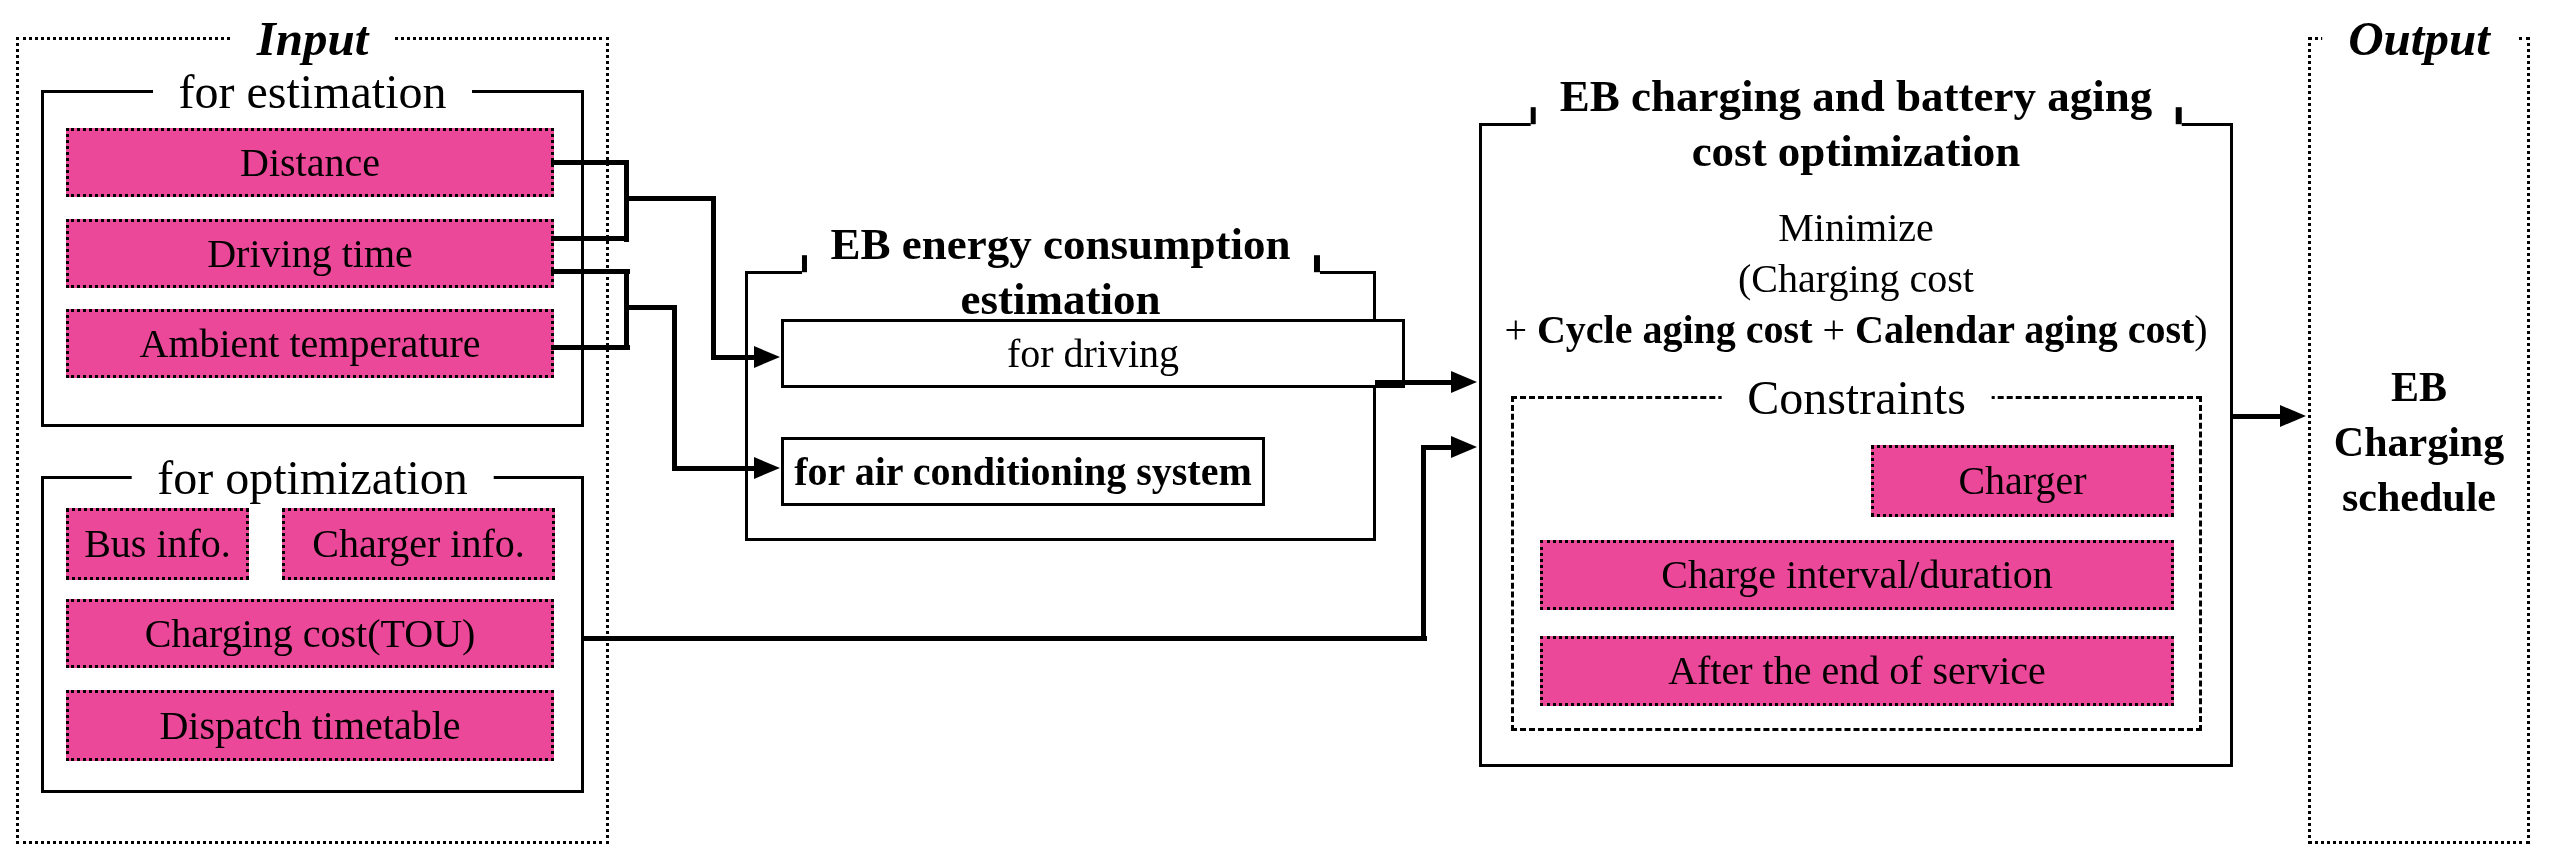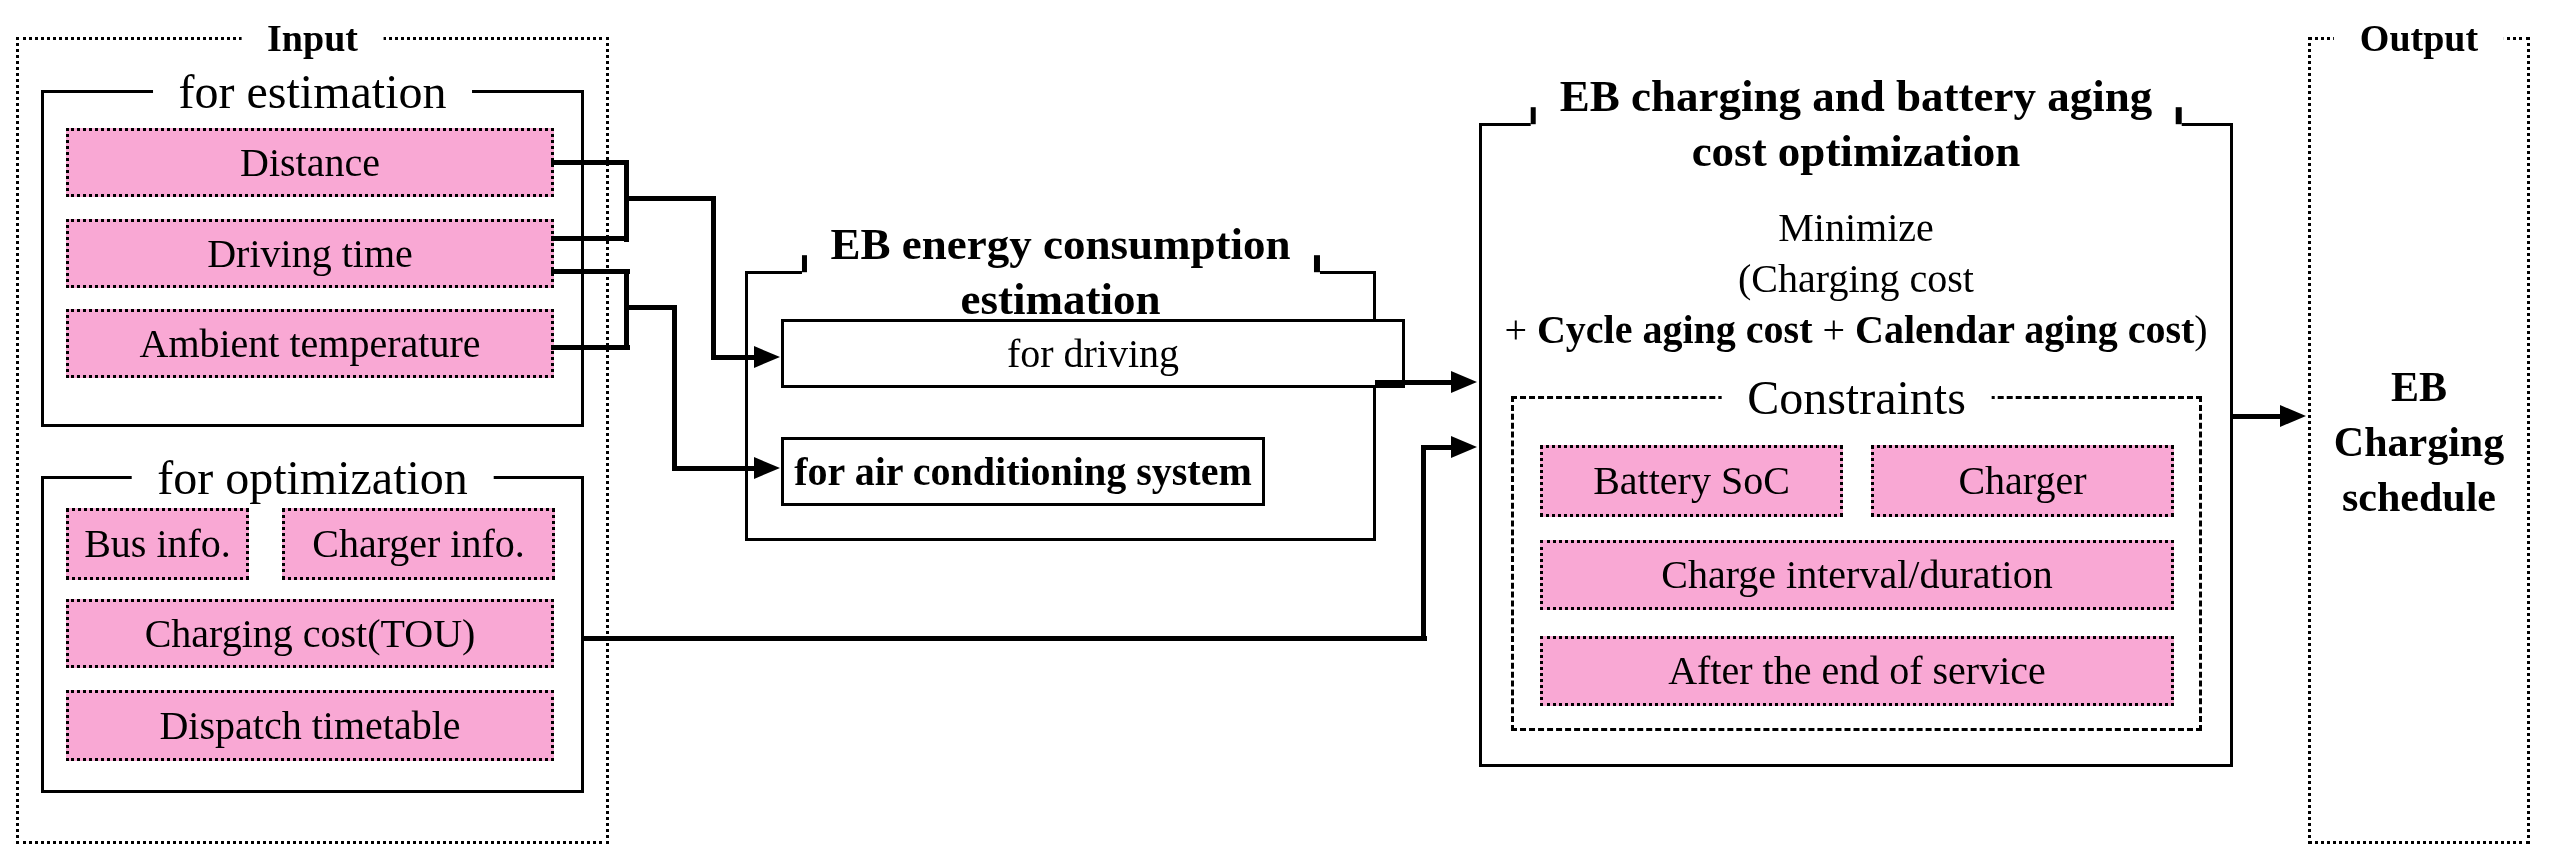--- a/index.html
+++ b/index.html
@@ -11,21 +11,21 @@
     background: #ffffff;
     color: #000000;
     font-family: "Liberation Serif", serif;
     overflow: hidden;
   }
 
   .abs { position: absolute; }
 
   
   .dotted-lg { border: 3.8px dotted #000; background: transparent; }
-  .dotted-sm { border: 3.1px dotted #000; background: #f9a8d4; }
+  .dotted-sm { border: 3.1px dotted #000; background: #ec4899; }
   .solid-grp { border: 3.1px solid #000; background: transparent; }
   .solid-box { border: 3.8px solid #000; background: #fff; }
   .dashed-box { border: 3.8px dashed #000; background: transparent; }
 
   
   .center-label {
     display: flex;
     align-items: center;
     justify-content: center;
     text-align: center;
@@ -39,21 +39,21 @@
     position: absolute;
     top: -1.5px;
     left: 50%;
     transform: translate(-50%, -50%);
     background: #ffffff;
     padding: 0 26px;
     white-space: nowrap;
     font-size: 48px;
     line-height: 1.1;
   }
-  .legend-big { font-weight: bold; font-size: 38px; }
+  .legend-big { font-weight: bold; font-size: 49px; font-style: italic; }
   .legend-2line {
     text-align: center;
     font-weight: bold;
     font-size: 45px;
     line-height: 1.24;
     padding: 0 29px;
   }
   
   .tickleg::before, .tickleg::after {
     content: "";
@@ -183,21 +183,20 @@
   </div>
   <div id="objective" class="abs">
     <div>Minimize</div>
     <div>(Charging cost</div>
     <div><span>+ </span><span class="bold">Cycle aging cost</span><span> + </span><span class="bold">Calendar aging cost</span><span>)</span></div>
   </div>
 
   <div id="box-constraints" class="abs dashed-box">
     <div class="legend">Constraints</div>
   </div>
-  <div id="item-soc" class="abs dotted-sm center-label">Battery SoC</div>
   <div id="item-charger" class="abs dotted-sm center-label">Charger</div>
   <div id="item-interval" class="abs dotted-sm center-label">Charge interval/duration</div>
   <div id="item-after" class="abs dotted-sm center-label">After the end of service</div>
 
   <div id="box-output" class="abs dotted-lg">
     <div class="legend legend-big">Output</div>
   </div>
   <div id="output-text" class="abs">
     <div>EB</div>
     <div>Charging</div>

